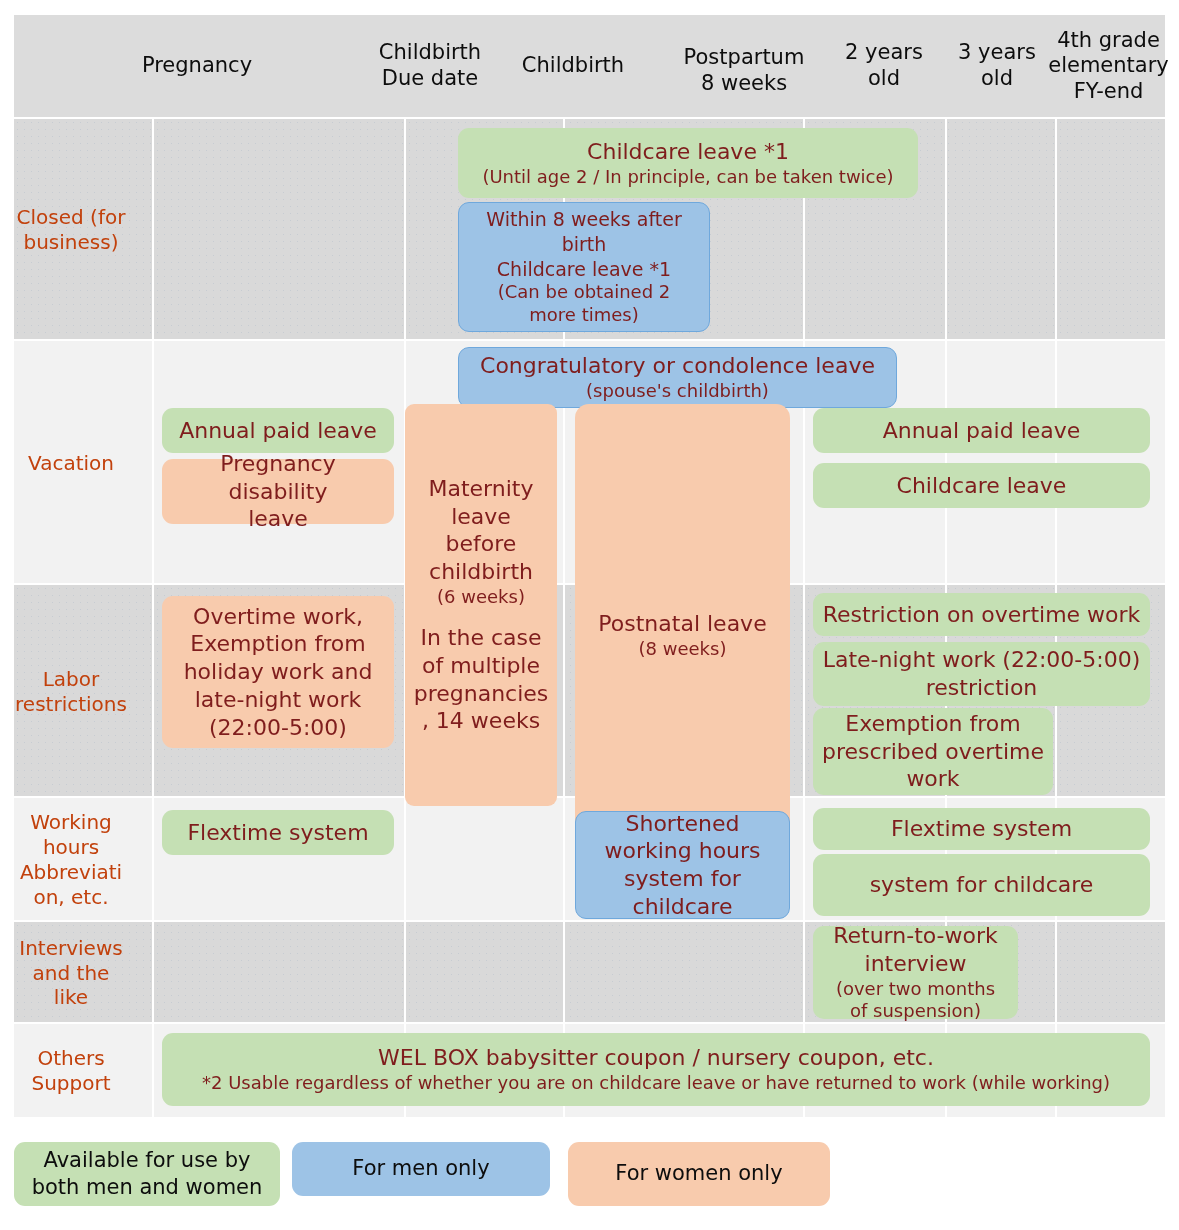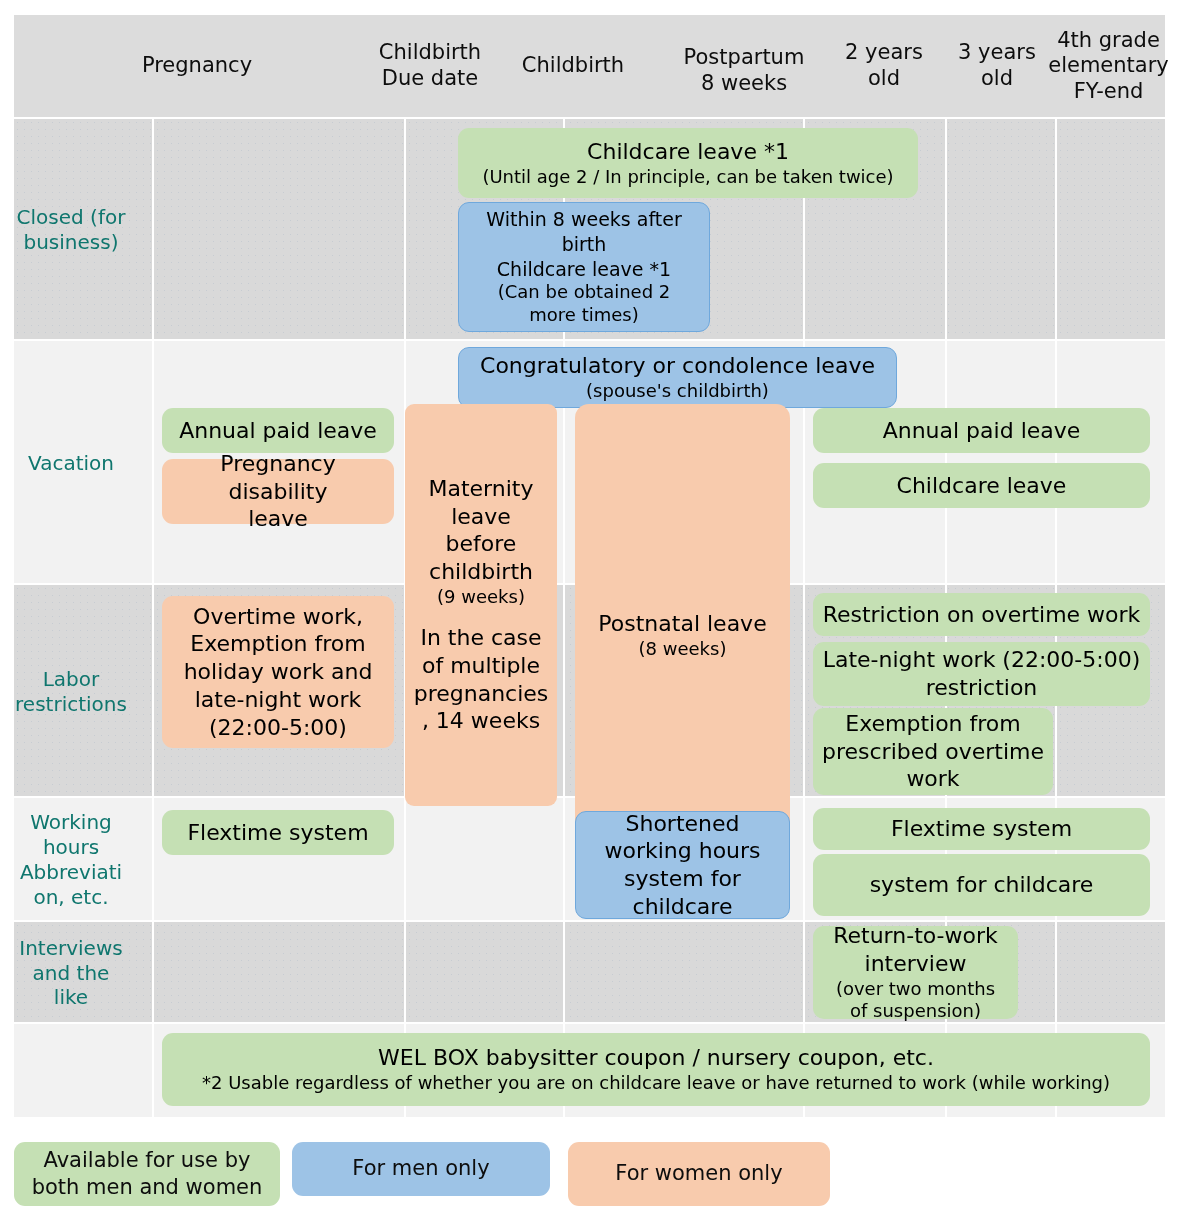--- a/index.html
+++ b/index.html
@@ -85,38 +85,38 @@
   .row-label {
     position: absolute;
     left: 0;
     width: 114px;
     display: flex;
     align-items: center;
     justify-content: center;
     text-align: center;
     font-size: 20px;
     line-height: 1.24;
-    color: #0f766e;
+    color: #c2410c;
     white-space: pre-line;
     z-index: 4;
   }
 
   
   .pill {
     position: absolute;
     border-radius: 11px;
     display: flex;
     flex-direction: column;
     align-items: center;
     justify-content: center;
     text-align: center;
     box-sizing: border-box;
     padding: 4px 6px;
     z-index: 3;
-    color: #000000;
+    color: #7f1d1d;
   }
   .pill.green  { background: #c5e0b4; }
   .pill.blue   { background: #9dc3e6; border: 1px solid #6fa8dc; }
   .pill.orange { background: #f8cbad; }
 
   .pill .ln1 { font-size: 22px; line-height: 1.26; }
   .pill .ln2 { font-size: 18px; line-height: 1.26; }
   .pill .sm  { font-size: 19px; line-height: 1.3; }
   .pill .gap { height: 16px; }
 
@@ -187,20 +187,22 @@
   <div class="row-label" style="top:326px; height:244px;">Vacation</div>
   <div class="row-label" style="top:570px; height:213px;">Labor
 restrictions</div>
   <div class="row-label" style="top:783px; height:124px;">Working
 hours
 Abbreviati
 on, etc.</div>
   <div class="row-label" style="top:907px; height:102px;">Interviews
 and the
 like</div>
+  <div class="row-label" style="top:1009px; height:93px;">Others
+Support</div>
 
   <div class="pill green" style="left:444px; top:113px; width:460px; height:70px;">
     <span class="ln1">Childcare leave *1</span>
     <span class="ln2">(Until age 2 / In principle, can be taken twice)</span>
   </div>
 
   <div class="pill blue" style="left:444px; top:187px; width:252px; height:130px;">
     <span class="sm">Within 8 weeks after</span>
     <span class="sm">birth</span>
     <span class="sm">Childcare leave *1</span>
@@ -228,21 +230,21 @@
 
   <div class="pill green" style="left:799px; top:448px; width:337px; height:45px;">
     <span class="ln1">Childcare leave</span>
   </div>
 
   <div class="pill orange" style="left:391px; top:389px; width:152px; height:402px; border-radius:9px;">
     <span class="ln1">Maternity</span>
     <span class="ln1">leave</span>
     <span class="ln1">before</span>
     <span class="ln1">childbirth</span>
-    <span class="ln2">(9 weeks)</span>
+    <span class="ln2">(6 weeks)</span>
     <span class="gap"></span>
     <span class="ln1">In the case</span>
     <span class="ln1">of multiple</span>
     <span class="ln1">pregnancies</span>
     <span class="ln1">, 14 weeks</span>
   </div>
 
   <div class="pill orange" style="left:561px; top:389px; width:215px; height:463px; border-radius:14px;">
     <span class="ln1">Postnatal leave</span>
     <span class="ln2">(8 weeks)</span>

